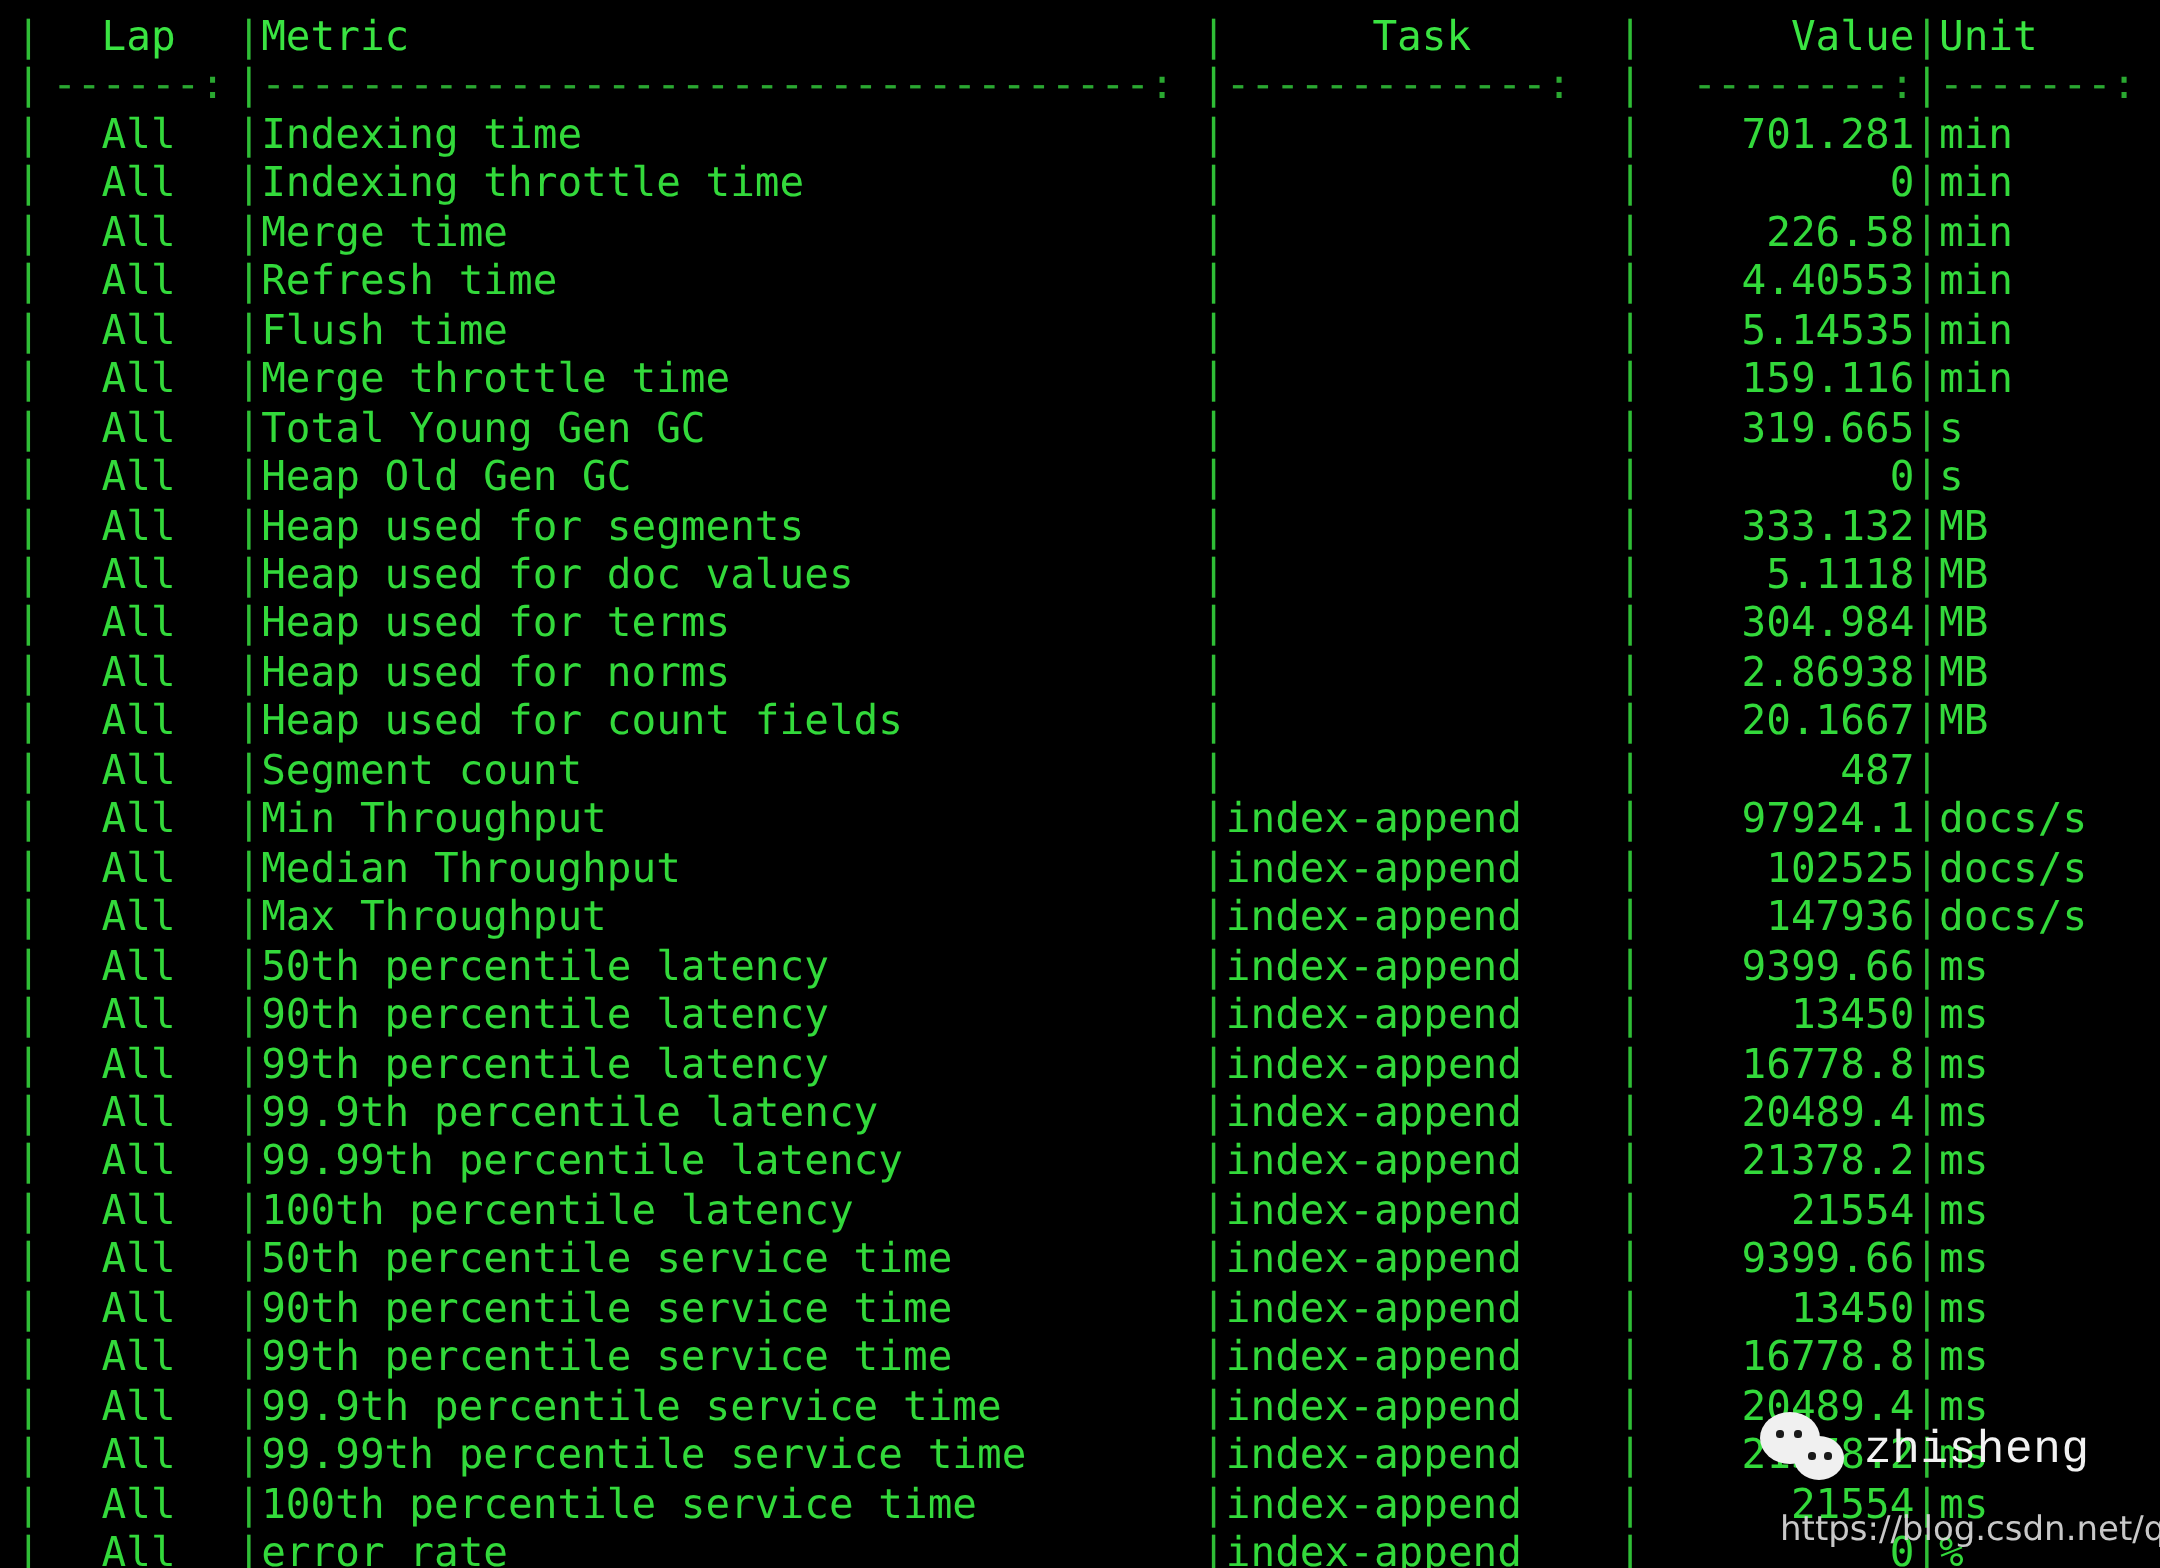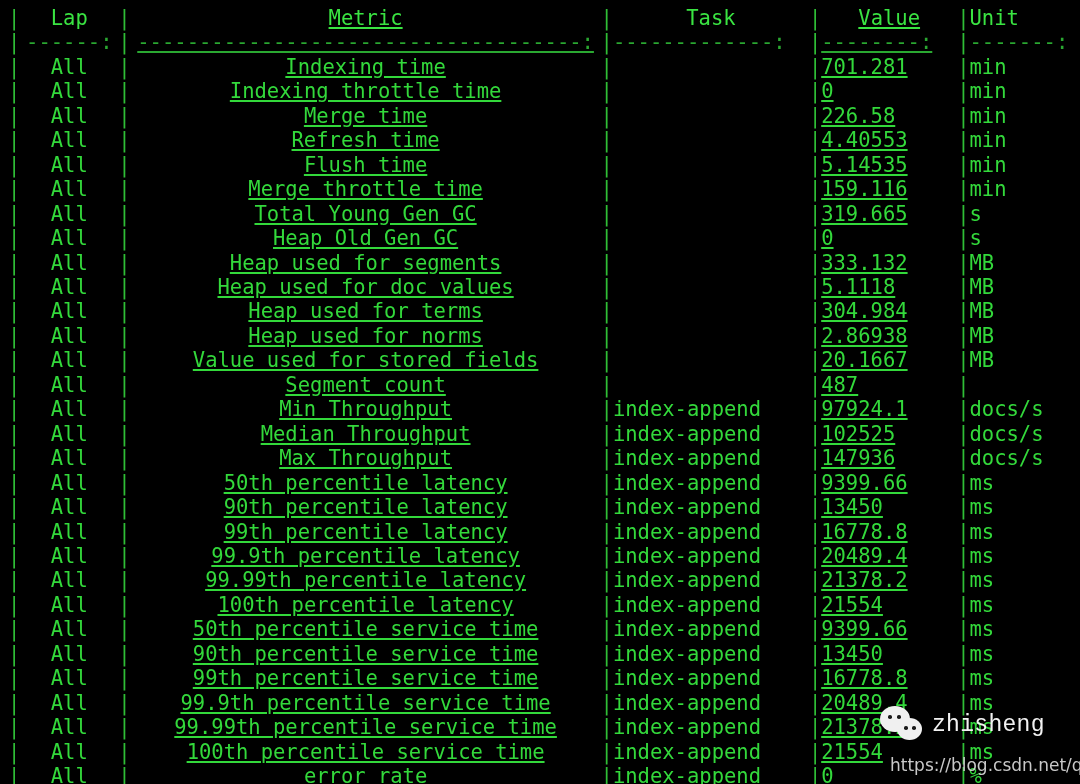--- a/index.html
+++ b/index.html
@@ -57,23 +57,23 @@
   }
 
   
   .pipe {
     width: 12.3px;
     text-align: center;
     color: #2fbe36;
   }
 
   .col-lap   { width: 98px;  text-align: center; padding-right: 12px; }
-  .col-metric{ width: 470px; text-align: center; padding-right: 12px; text-decoration: underline; }
+  .col-metric{ width: 470px; text-align: left; padding-right: 12px; }
   .col-task  { width: 196px; padding-right: 12px; }
-  .col-value { width: 136px; padding-right: 12px; text-decoration: underline; }
+  .col-value { width: 136px; text-align: right; padding-right: 12px; }
   .col-unit  { width: 110px; text-align: left; padding-right: 12px; }
 
   .sep-cell { color: #2aa831; letter-spacing: 0px; }
 
   .hdr { color: #3ae442; }
 
   
   #watermark {
     position: absolute;
     left: 880px;
@@ -327,21 +327,21 @@
             <td class="pipe">|</td>
             <td class="col-value">2.86938</td>
             <td class="pipe">|</td>
             <td class="col-unit">MB</td>
             <td class="pipe">|</td>
           </tr>
           <tr>
             <td class="pipe">|</td>
             <td class="col-lap">All</td>
             <td class="pipe">|</td>
-            <td class="col-metric">Value used for stored fields</td>
+            <td class="col-metric">Heap used for count fields</td>
             <td class="pipe">|</td>
             <td class="col-task"></td>
             <td class="pipe">|</td>
             <td class="col-value">20.1667</td>
             <td class="pipe">|</td>
             <td class="col-unit">MB</td>
             <td class="pipe">|</td>
           </tr>
           <tr>
             <td class="pipe">|</td>

